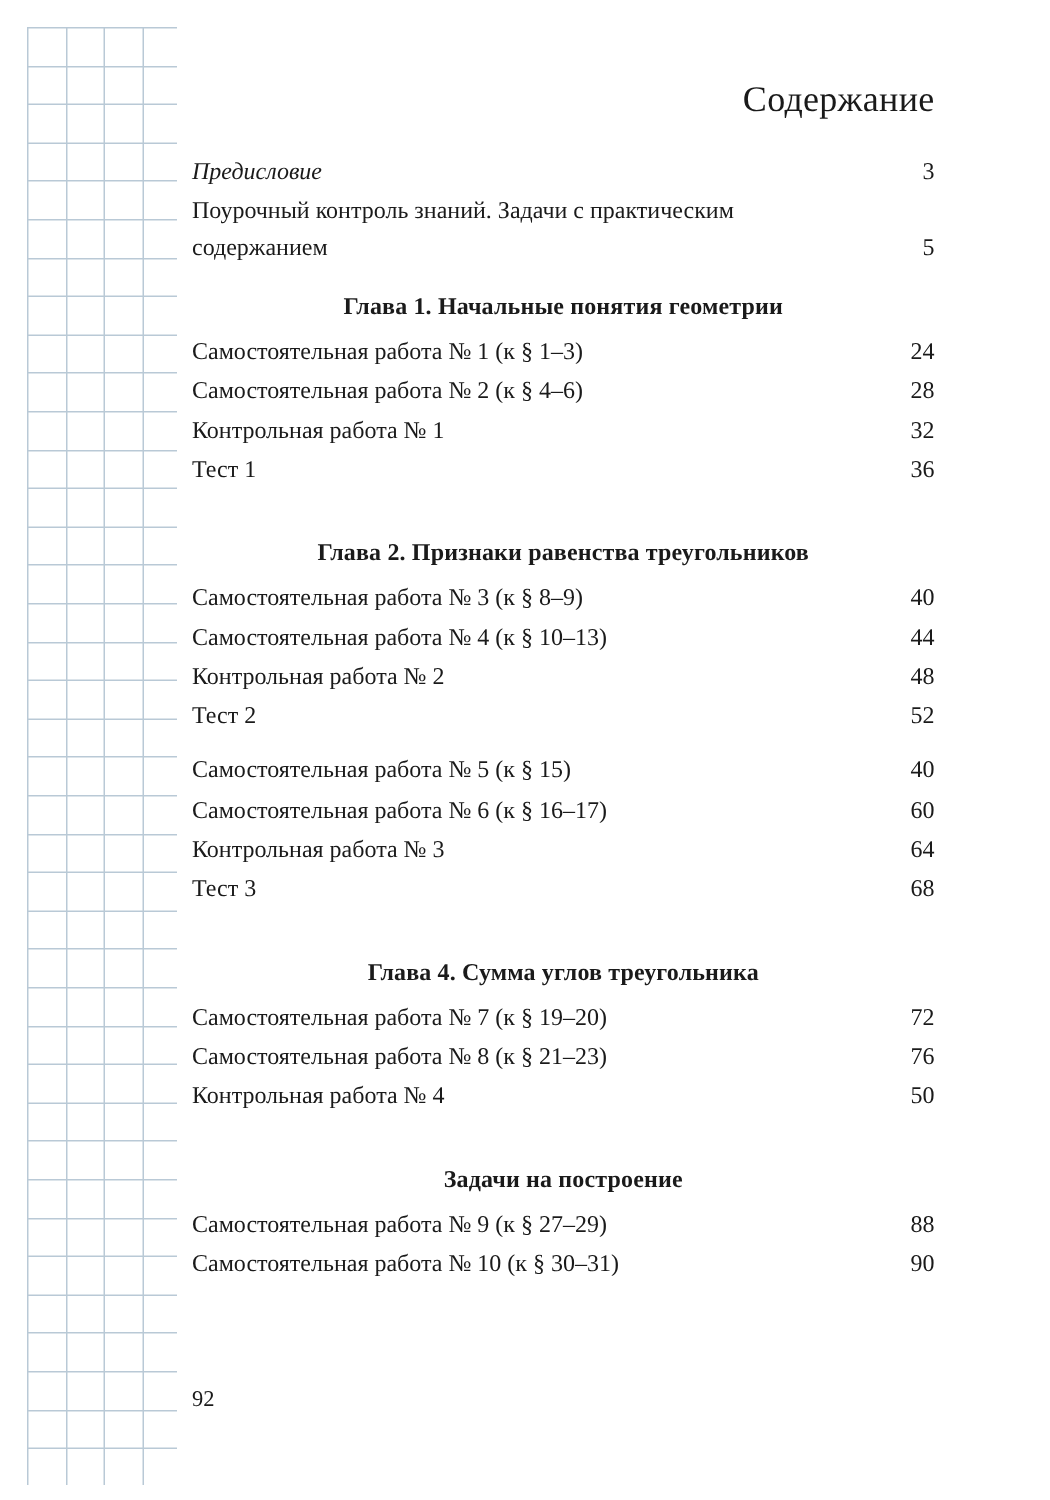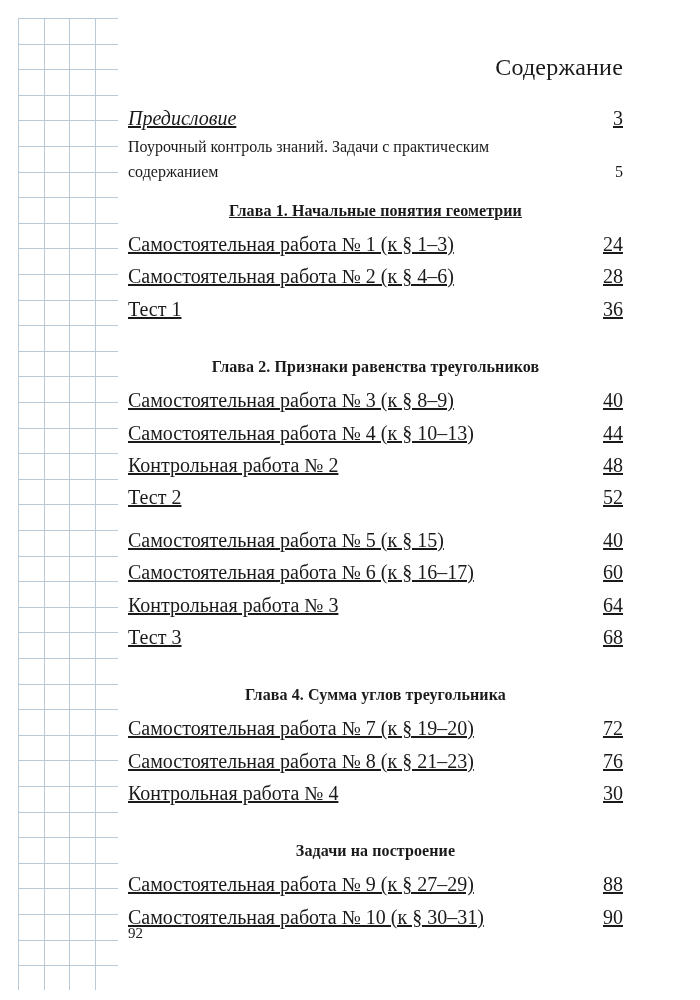--- a/index.html
+++ b/index.html
@@ -58,31 +58,30 @@
     margin: 0 0 22px 0;
   }
 
   .chapter {
     text-align: center;
     font-weight: bold;
     font-size: 16px;
     margin: 22px 0 9px 0;
     letter-spacing: 0.1px;
   }
-  .chapter.tight { margin-top: 18px; text-decoration: underline; }
+  .chapter.tight { margin-top: 18px; }
 
   
   .entry {
     display: flex;
     align-items: flex-end;
-    font-size: 20px;
+    font-size: 16px;
     line-height: 1.52;
     margin: 0 0 2px 0;
     white-space: nowrap;
-    text-decoration: underline;
   }
   .entry .label {
     flex: 0 0 auto;
     padding-right: 4px;
   }
   .entry .label.italic {
     font-style: italic;
   }
   .entry .leader {
     flex: 1 1 auto;
@@ -245,20 +244,25 @@
     <span class="label">Самостоятельная работа № 1 (к § 1–3)</span>
     <span class="leader"></span>
     <span class="page">24</span>
   </div>
   <div class="entry">
     <span class="label">Самостоятельная работа № 2 (к § 4–6)</span>
     <span class="leader"></span>
     <span class="page">28</span>
   </div>
   <div class="entry">
+    <span class="label">Контрольная работа № 1</span>
+    <span class="leader"></span>
+    <span class="page">32</span>
+  </div>
+  <div class="entry">
     <span class="label">Тест 1</span>
     <span class="leader"></span>
     <span class="page">36</span>
   </div>
 
   <div class="spacer-sm"></div>
 
   <div class="chapter">Глава 2. Признаки равенства треугольников</div>
   <div class="entry">
     <span class="label">Самостоятельная работа № 3 (к § 8–9)</span>
@@ -313,21 +317,21 @@
     <span class="page">72</span>
   </div>
   <div class="entry">
     <span class="label">Самостоятельная работа № 8 (к § 21–23)</span>
     <span class="leader"></span>
     <span class="page">76</span>
   </div>
   <div class="entry">
     <span class="label">Контрольная работа № 4</span>
     <span class="leader"></span>
-    <span class="page">30</span>
+    <span class="page">50</span>
   </div>
 
   <div class="spacer-sm"></div>
 
   <div class="chapter">Задачи на построение</div>
   <div class="entry">
     <span class="label">Самостоятельная работа № 9 (к § 27–29)</span>
     <span class="leader"></span>
     <span class="page">88</span>
   </div>

